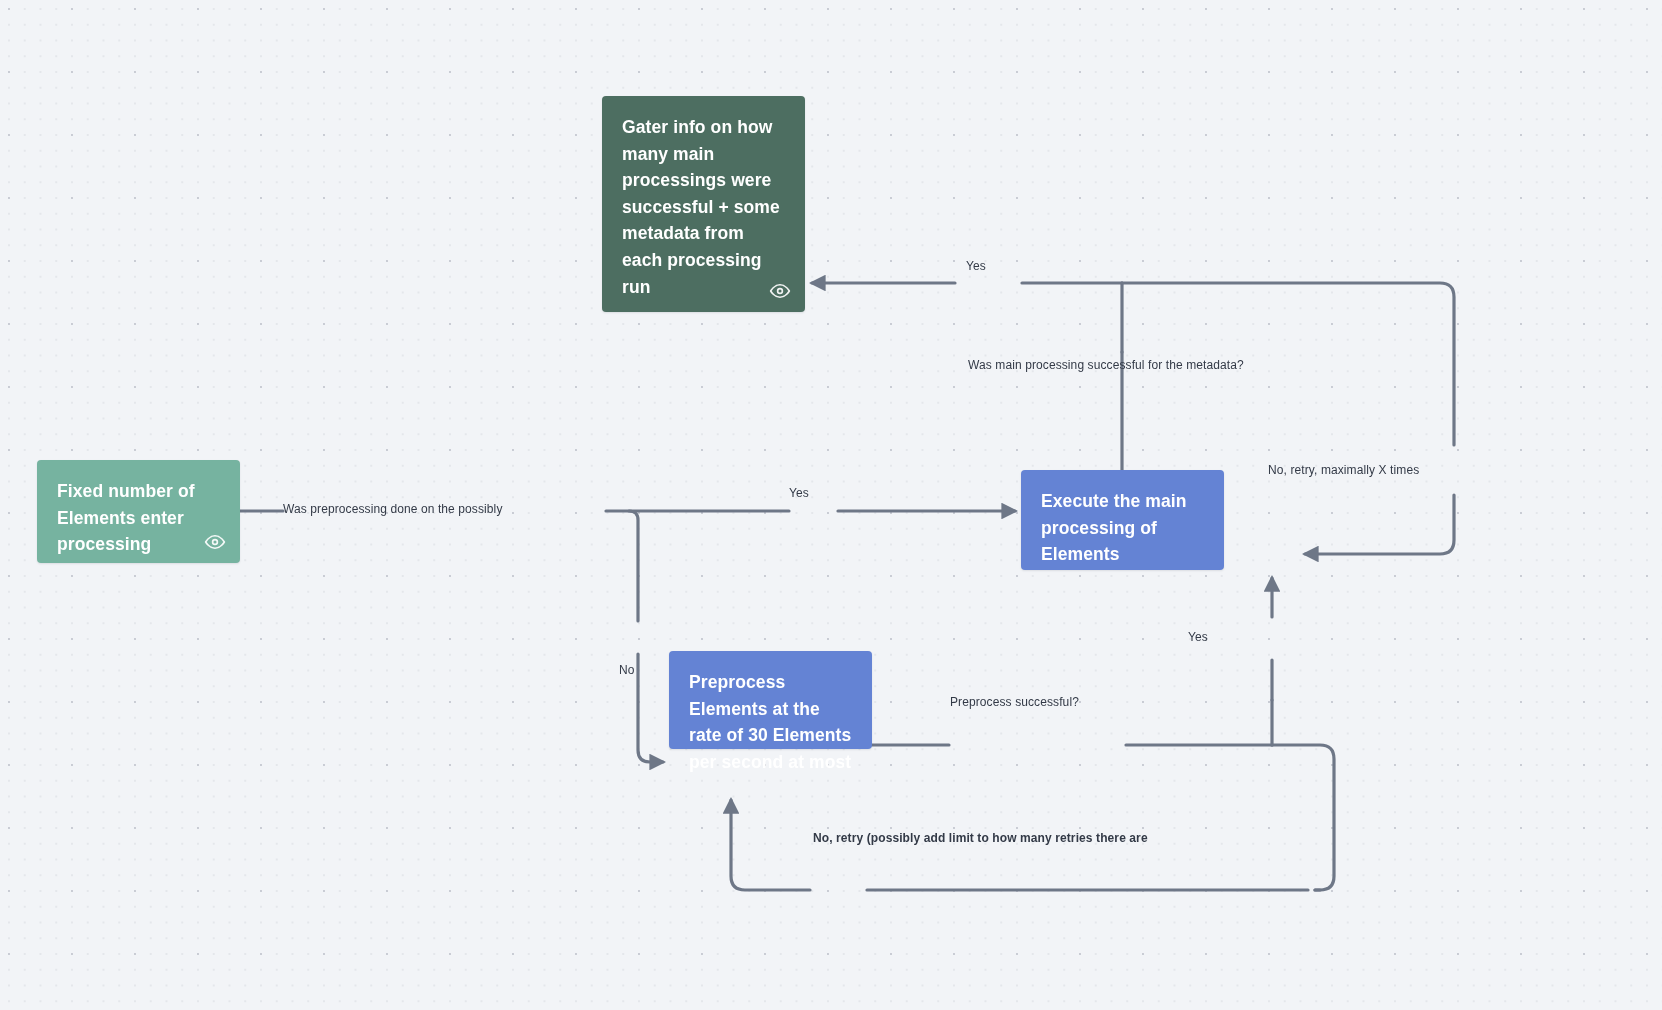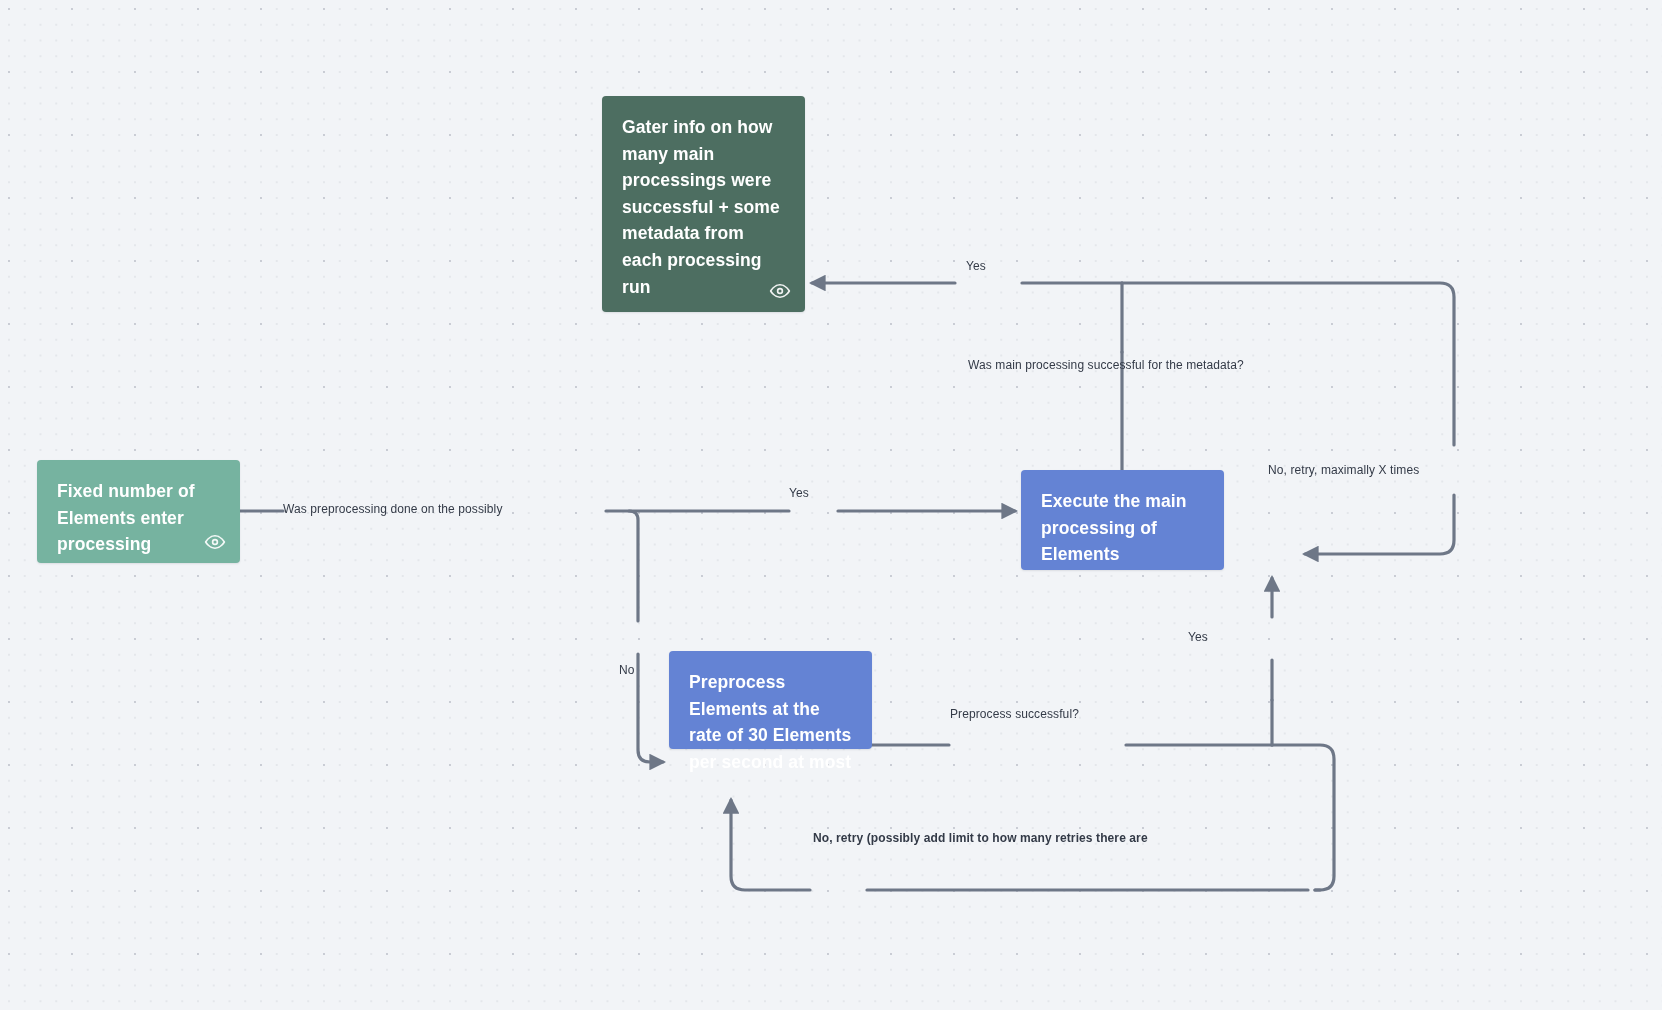--- a/index.html
+++ b/index.html
@@ -149,19 +149,19 @@
   <div class="edge-label" style="left:789px; top:487px;">Yes</div>
 
   <div class="edge-label" style="left:619px; top:636px;margin-top:28px;">No</div>
 
   <div class="edge-label" style="left:968px; top:359px;">Was main processing successful for the metadata?</div>
 
   <div class="edge-label" style="left:966px; top:260px;">Yes</div>
 
   <div class="edge-label" style="left:1268px; top:464px;text-align:center;">No, retry, maximally X times</div>
 
-  <div class="edge-label" style="left:950px; top:696px;margin-top:12px;">Preprocess successful?</div>
+  <div class="edge-label" style="left:950px; top:696px;">Preprocess successful?</div>
 
   <div class="edge-label" style="left:1188px; top:631px;">Yes</div>
 
   <div class="edge-label" style="left:813px; top:832px;font-weight:bold;">No, retry (possibly add limit to how many retries there are</div>
 
 </div>
 
 </body></html>

